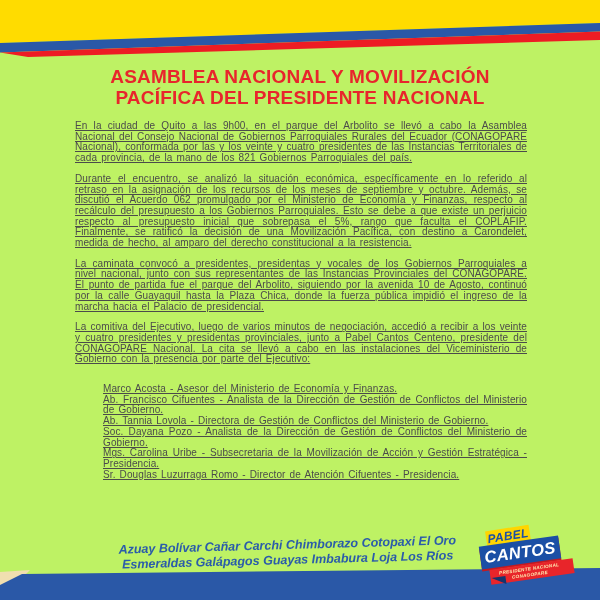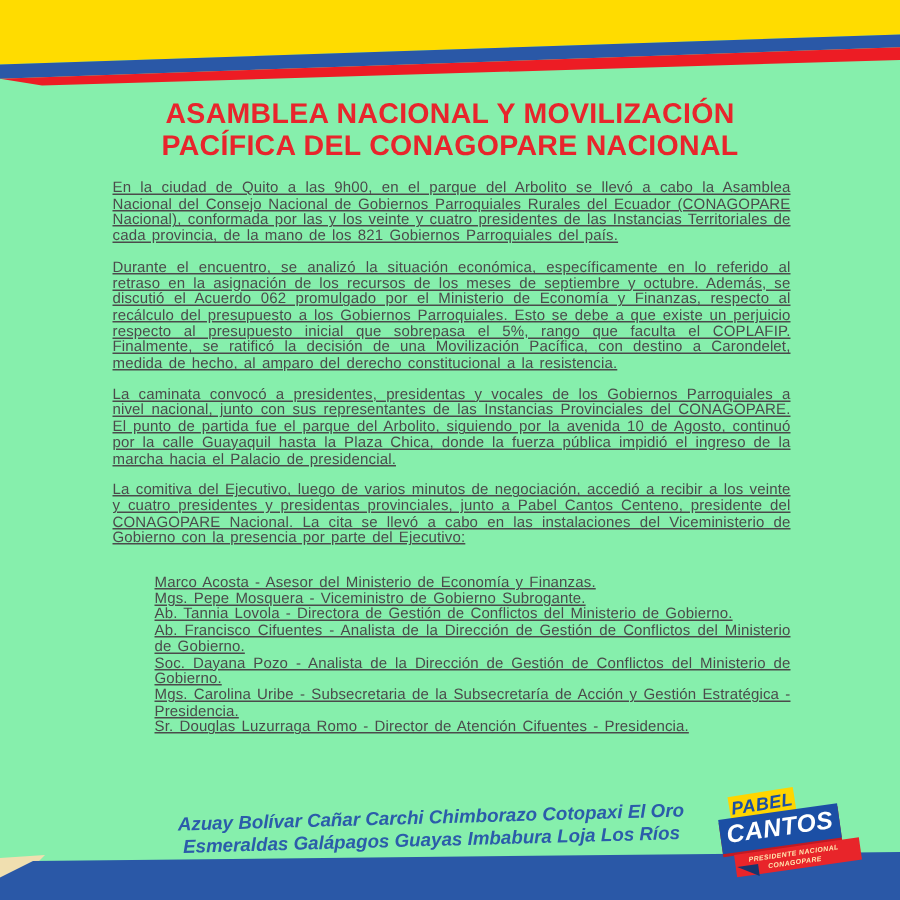--- a/index.html
+++ b/index.html
@@ -1,18 +1,18 @@
 <!DOCTYPE html>
 <html><head>
 <meta charset="utf-8">
 <style>
   html,body{margin:0;padding:0;}
   .canvas{
     position:relative;width:600px;height:600px;overflow:hidden;
-    background:#86efac;
+    background:#bef264;
     font-family:"Liberation Sans",sans-serif;
   }
   
   .top-banner{position:absolute;top:0;left:0;width:600px;height:62px;}
   
   .title{
     position:absolute;top:66px;left:0;width:600px;
     text-align:center;color:#e8252c;
     font-weight:bold;font-size:19px;line-height:21px;letter-spacing:.2px;
   }
@@ -67,36 +67,35 @@
 <div class="canvas">
 
   <svg class="top-banner" viewBox="0 0 600 62" preserveAspectRatio="none">
     <polygon points="0,0 600,0 600,23 0,43" fill="#ffdc00"></polygon>
     <polygon points="0,43 600,23 600,31.5 0,52.5" fill="#2a58a7"></polygon>
     <polygon points="0,52.5 600,31.5 600,40 28,57" fill="#ed1c24"></polygon>
   </svg>
 
   <div class="title">
     <div>ASAMBLEA NACIONAL Y MOVILIZACIÓN</div>
-    <div>PACÍFICA DEL CONAGOPARE NACIONAL</div>
+    <div>PACÍFICA DEL PRESIDENTE NACIONAL</div>
   </div>
 
   <div class="content">
     <p>En la ciudad de Quito a las 9h00, en el parque del Arbolito se llevó a cabo la Asamblea Nacional del Consejo Nacional de Gobiernos Parroquiales Rurales del Ecuador (CONAGOPARE Nacional), conformada por las y los veinte y cuatro presidentes de las Instancias Territoriales de cada provincia, de la mano de los 821 Gobiernos Parroquiales del país.</p>
     <p>Durante el encuentro, se analizó la situación económica, específicamente en lo referido al retraso en la asignación de los recursos de los meses de septiembre y octubre. Además, se discutió el Acuerdo 062 promulgado por el Ministerio de Economía y Finanzas, respecto al recálculo del presupuesto a los Gobiernos Parroquiales. Esto se debe a que existe un perjuicio respecto al presupuesto inicial que sobrepasa el 5%, rango que faculta el COPLAFIP. Finalmente, se ratificó la decisión de una Movilización Pacífica, con destino a Carondelet, medida de hecho, al amparo del derecho constitucional a la resistencia.</p>
     <p>La caminata convocó a presidentes, presidentas y vocales de los Gobiernos Parroquiales a nivel nacional, junto con sus representantes de las Instancias Provinciales del CONAGOPARE. El punto de partida fue el parque del Arbolito, siguiendo por la avenida 10 de Agosto, continuó por la calle Guayaquil hasta la Plaza Chica, donde la fuerza pública impidió el ingreso de la marcha hacia el Palacio de presidencial.</p>
     <p>La comitiva del Ejecutivo, luego de varios minutos de negociación, accedió a recibir a los veinte y cuatro presidentes y presidentas provinciales, junto a Pabel Cantos Centeno, presidente del CONAGOPARE Nacional. La cita se llevó a cabo en las instalaciones del Viceministerio de Gobierno con la presencia por parte del Ejecutivo:</p>
 
     <div class="attendees">
       <div>Marco Acosta - Asesor del Ministerio de Economía y Finanzas.</div>
-      <div>Mgs. Pepe Mosquera - Viceministro de Gobierno Subrogante.</div>
+      <div>Ab. Francisco Cifuentes - Analista de la Dirección de Gestión de Conflictos del Ministerio de Gobierno.</div>
       <div>Ab. Tannia Lovola - Directora de Gestión de Conflictos del Ministerio de Gobierno.</div>
-      <div>Ab. Francisco Cifuentes - Analista de la Dirección de Gestión de Conflictos del Ministerio de Gobierno.</div>
       <div>Soc. Dayana Pozo - Analista de la Dirección de Gestión de Conflictos del Ministerio de Gobierno.</div>
-      <div>Mgs. Carolina Uribe - Subsecretaria de la Subsecretaría de Acción y Gestión Estratégica - Presidencia.</div>
+      <div>Mgs. Carolina Uribe - Subsecretaria de la Movilización de Acción y Gestión Estratégica - Presidencia.</div>
       <div>Sr. Douglas Luzurraga Romo - Director de Atención Cifuentes - Presidencia.</div>
     </div>
   </div>
 
   <div class="provinces">
     <div>Azuay Bolívar Cañar Carchi Chimborazo Cotopaxi El Oro</div>
     <div>Esmeraldas Galápagos Guayas Imbabura Loja Los Ríos</div>
   </div>
 
   <svg class="footer-banner" viewBox="0 0 600 35" preserveAspectRatio="none">

